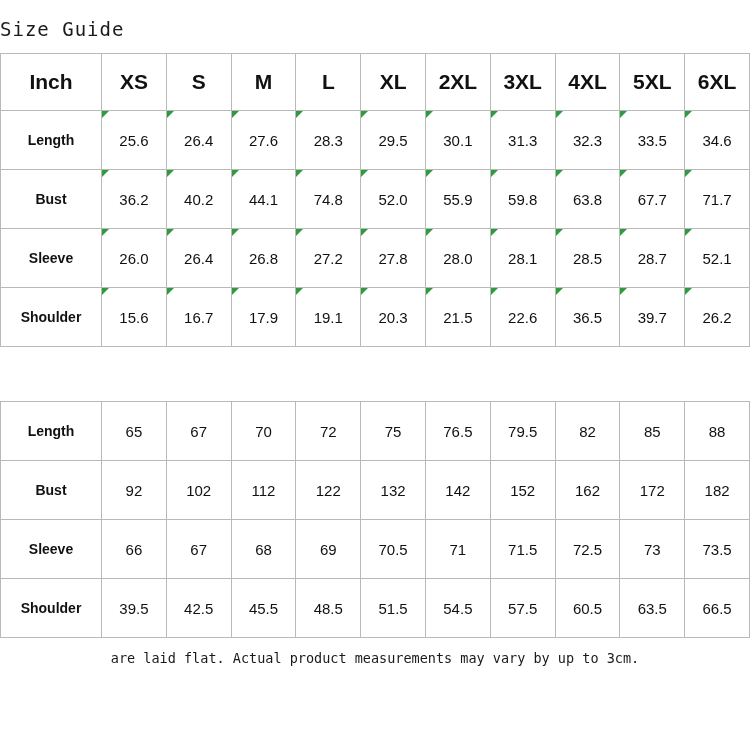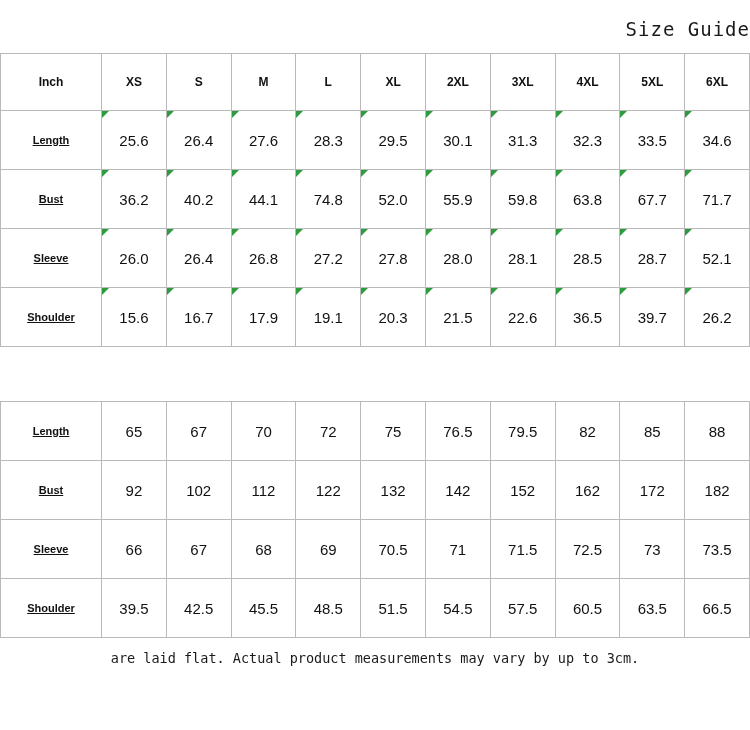--- a/index.html
+++ b/index.html
@@ -14,21 +14,21 @@
     color: #000000;
     overflow: hidden;
   }
   .page {
     position: relative;
     width: 750px;
     height: 730px;
     box-sizing: border-box;
   }
   .title {
-    text-align: right;
+    text-align: left;
     font-family: "DejaVu Sans Mono", monospace;
     font-size: 19px;
     letter-spacing: 1px;
     color: #1a1a1a;
     padding-top: 18px;
     padding-bottom: 13px;
   }
   table.size-table {
     width: 750px;
     border-collapse: collapse;
@@ -38,27 +38,26 @@
     border: 1px solid #b9b9b9;
     height: 56px;
     text-align: center;
     vertical-align: middle;
     font-size: 15px;
     color: #111111;
     position: relative;
   }
   table.size-table td.head-cell {
     font-weight: bold;
-    font-size: 12px;
+    font-size: 21px;
     margin-left: 10px;
   }
   table.size-table td.row-label {
     font-weight: bold;
-    font-size: 11px;
-    text-decoration: underline;
+    font-size: 14px;
   }
   table.size-table tr.header-row td {
     height: 54px;
   }
   
   td.mark::before {
     content: "";
     position: absolute;
     top: 0;
     left: 0;

